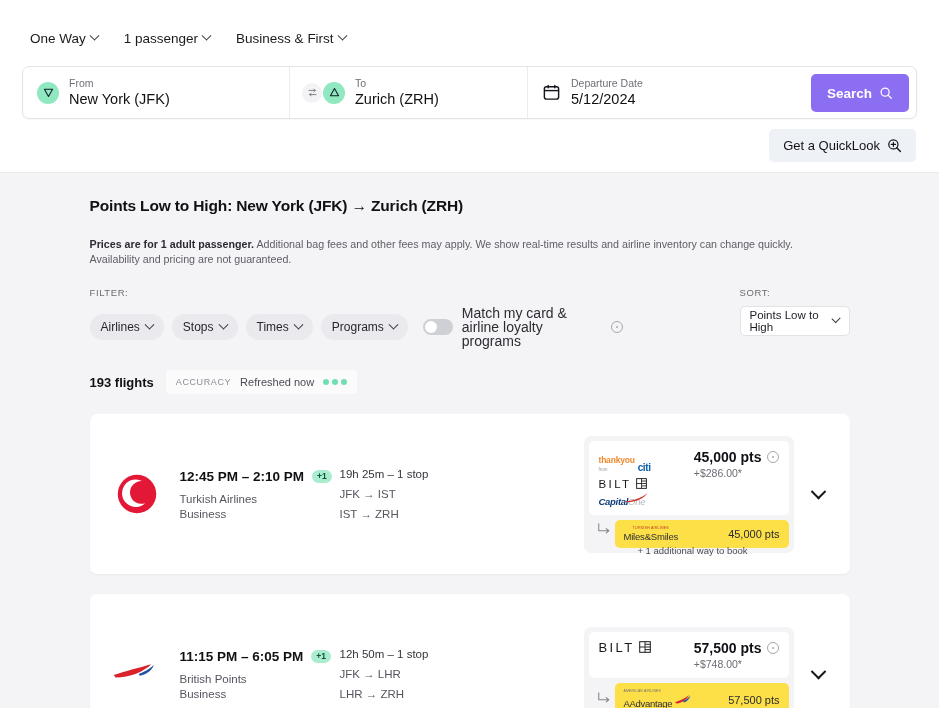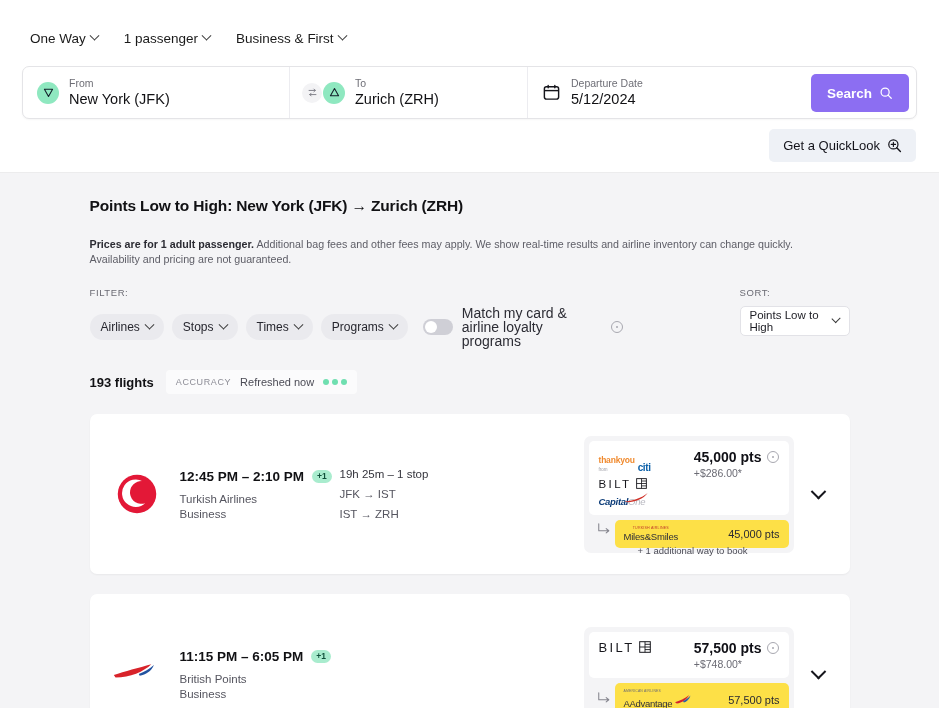--- a/index.html
+++ b/index.html
@@ -537,20 +537,25 @@
 
       <div class="times-col">
         <div class="time-line">
           <span class="times">11:15 PM – 6:05 PM</span>
           <span class="plusone">+1</span>
         </div>
         <div class="airline-name">British Points</div>
         <div class="cabin">Business</div>
       </div>
 
+      <div class="route-col">
+        <div class="dur">12h 50m – 1 stop</div>
+        <div class="leg">JFK → LHR</div>
+        <div class="leg">LHR → ZRH</div>
+      </div>
 
       <div class="price-panel">
         <div class="price-main">
           <div class="logo-stack">
             <span class="logo-bilt">
               <span class="bilt-txt" style="font-size:13px">BILT</span>
               <svg width="12" height="12" viewBox="0 0 12 12">
                 <rect x="0.7" y="0.7" width="10.6" height="10.6" fill="none" stroke="#17171c" stroke-width="1"></rect>
                 <path d="M0.7 6 H11.3 M6 0.7 V11.3 M6 3.3 H11.3 M6 8.6 H11.3" stroke="#17171c" stroke-width="0.9"></path>
               </svg>

